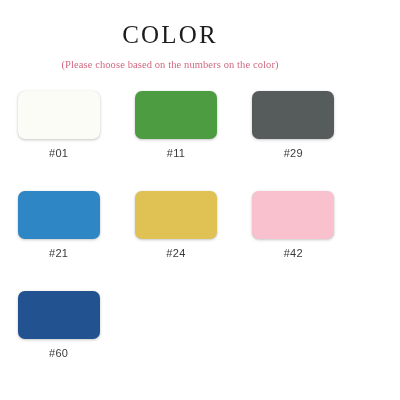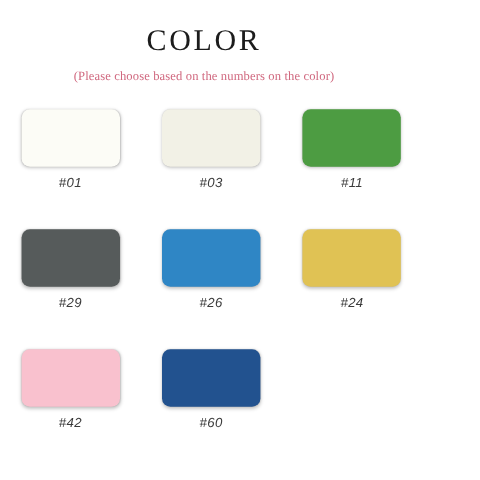--- a/index.html
+++ b/index.html
@@ -45,21 +45,20 @@
     width: 352px;
     display: grid;
     grid-template-columns: repeat(3, 1fr);
     grid-auto-rows: 100px;
     justify-items: center;
   }
   .swatch-cell {
     display: flex;
     flex-direction: column;
     align-items: center;
-    font-style: italic;
   }
   .swatch-chip {
     width: 82px;
     height: 48px;
     border-radius: 7px;
     box-shadow: 0 1px 3px rgba(0,0,0,0.22), 0 0 1px rgba(0,0,0,0.10);
   }
   .swatch-label {
     margin-top: 9px;
     font-size: 11px;
@@ -78,38 +77,34 @@
 
   <div class="chart-subtitle">(Please choose based on the numbers on the color)</div>
 
   <div class="swatch-grid">
 
     <div class="swatch-cell">
       <div class="swatch-chip" style="background-color: rgb(252, 252, 246);"></div>
       <div class="swatch-label">#01</div>
     </div>
 
-    <div class="swatch-cell">
-      <div class="swatch-chip" style="background-color: rgb(242, 241, 230);"></div>
-      <div class="swatch-label">#03</div>
-    </div>
 
     <div class="swatch-cell">
       <div class="swatch-chip" style="background-color: rgb(77, 156, 66);"></div>
       <div class="swatch-label">#11</div>
     </div>
 
     <div class="swatch-cell">
       <div class="swatch-chip" style="background-color: rgb(86, 91, 91);"></div>
       <div class="swatch-label">#29</div>
     </div>
 
     <div class="swatch-cell">
       <div class="swatch-chip" style="background-color: rgb(47, 134, 197);"></div>
-      <div class="swatch-label">#26</div>
+      <div class="swatch-label">#21</div>
     </div>
 
 
     <div class="swatch-cell">
       <div class="swatch-chip" style="background-color: rgb(224, 194, 84);"></div>
       <div class="swatch-label">#24</div>
     </div>
 
     <div class="swatch-cell">
       <div class="swatch-chip" style="background-color: rgb(249, 193, 206);"></div>

